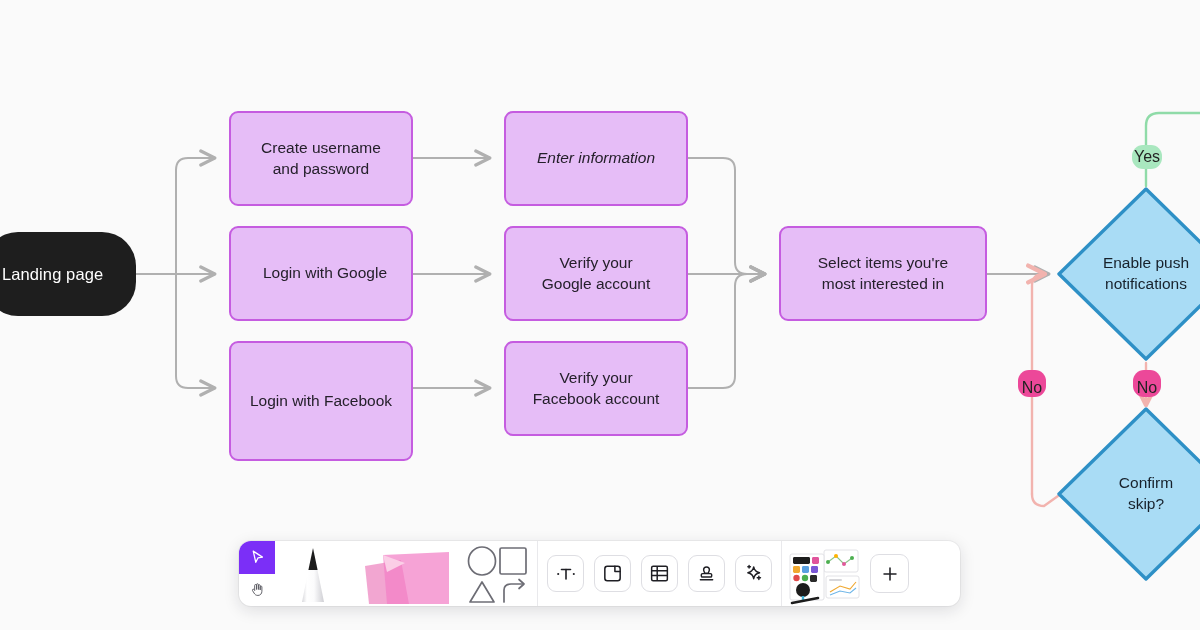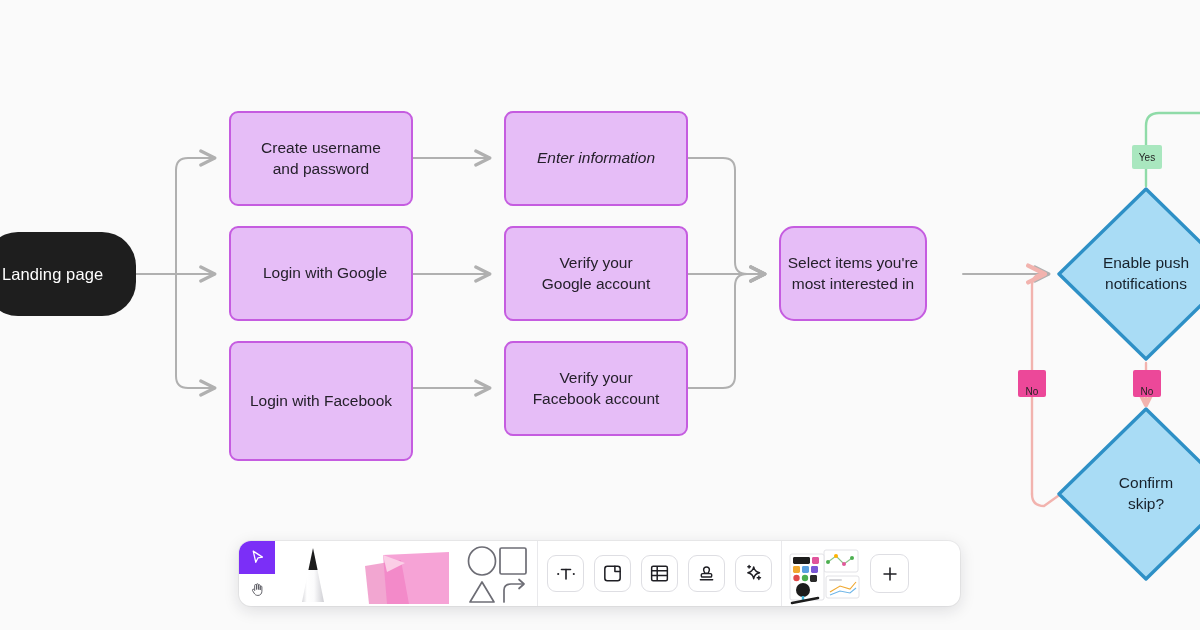--- a/index.html
+++ b/index.html
@@ -75,22 +75,22 @@
     line-height: 1.35;
   }
 
   
   .edge-label {
     position: absolute;
     box-sizing: border-box;
     display: flex;
     align-items: center;
     justify-content: center;
-    font-size: 10px;
-    border-radius: 2px;
+    font-size: 16px;
+    border-radius: 11px;
     color: #232323;
     z-index: 5;
   }
   .edge-label.yes { background: #a9e7bf; }
   .edge-label.no  { background: #ec4899; align-items: flex-end; }
 
   
   #toolbar {
     position: absolute;
     left: 239px;
@@ -240,21 +240,21 @@
     <span>Enter information</span>
   </div>
   <div class="node node-process" style="left:504px; top:226px; width:184px; height:95px;">
     <span>Verify your
 Google account</span>
   </div>
   <div class="node node-process" style="left:504px; top:341px; width:184px; height:95px;">
     <span>Verify your
 Facebook account</span>
   </div>
-  <div class="node node-process" style="left:779px; top:226px; width:148px; height:95px;border-radius:15px;">
+  <div class="node node-process" style="left:779px; top:226px; width:208px; height:95px;">
     <span>Select items you're
 most interested in</span>
   </div>
 
   <div class="node node-decision" style="left:1055px; top:185px; width:182px; height:178px;">
     <svg class="dia-shape" viewBox="0 0 182 178" preserveAspectRatio="none">
       <polygon points="91,4 178,89 91,174 4,89" fill="#a9dcf5" stroke="#2e90c6" stroke-width="3.4" stroke-linejoin="round"></polygon>
     </svg>
     <span class="dia-label">Enable push
 notifications</span>

